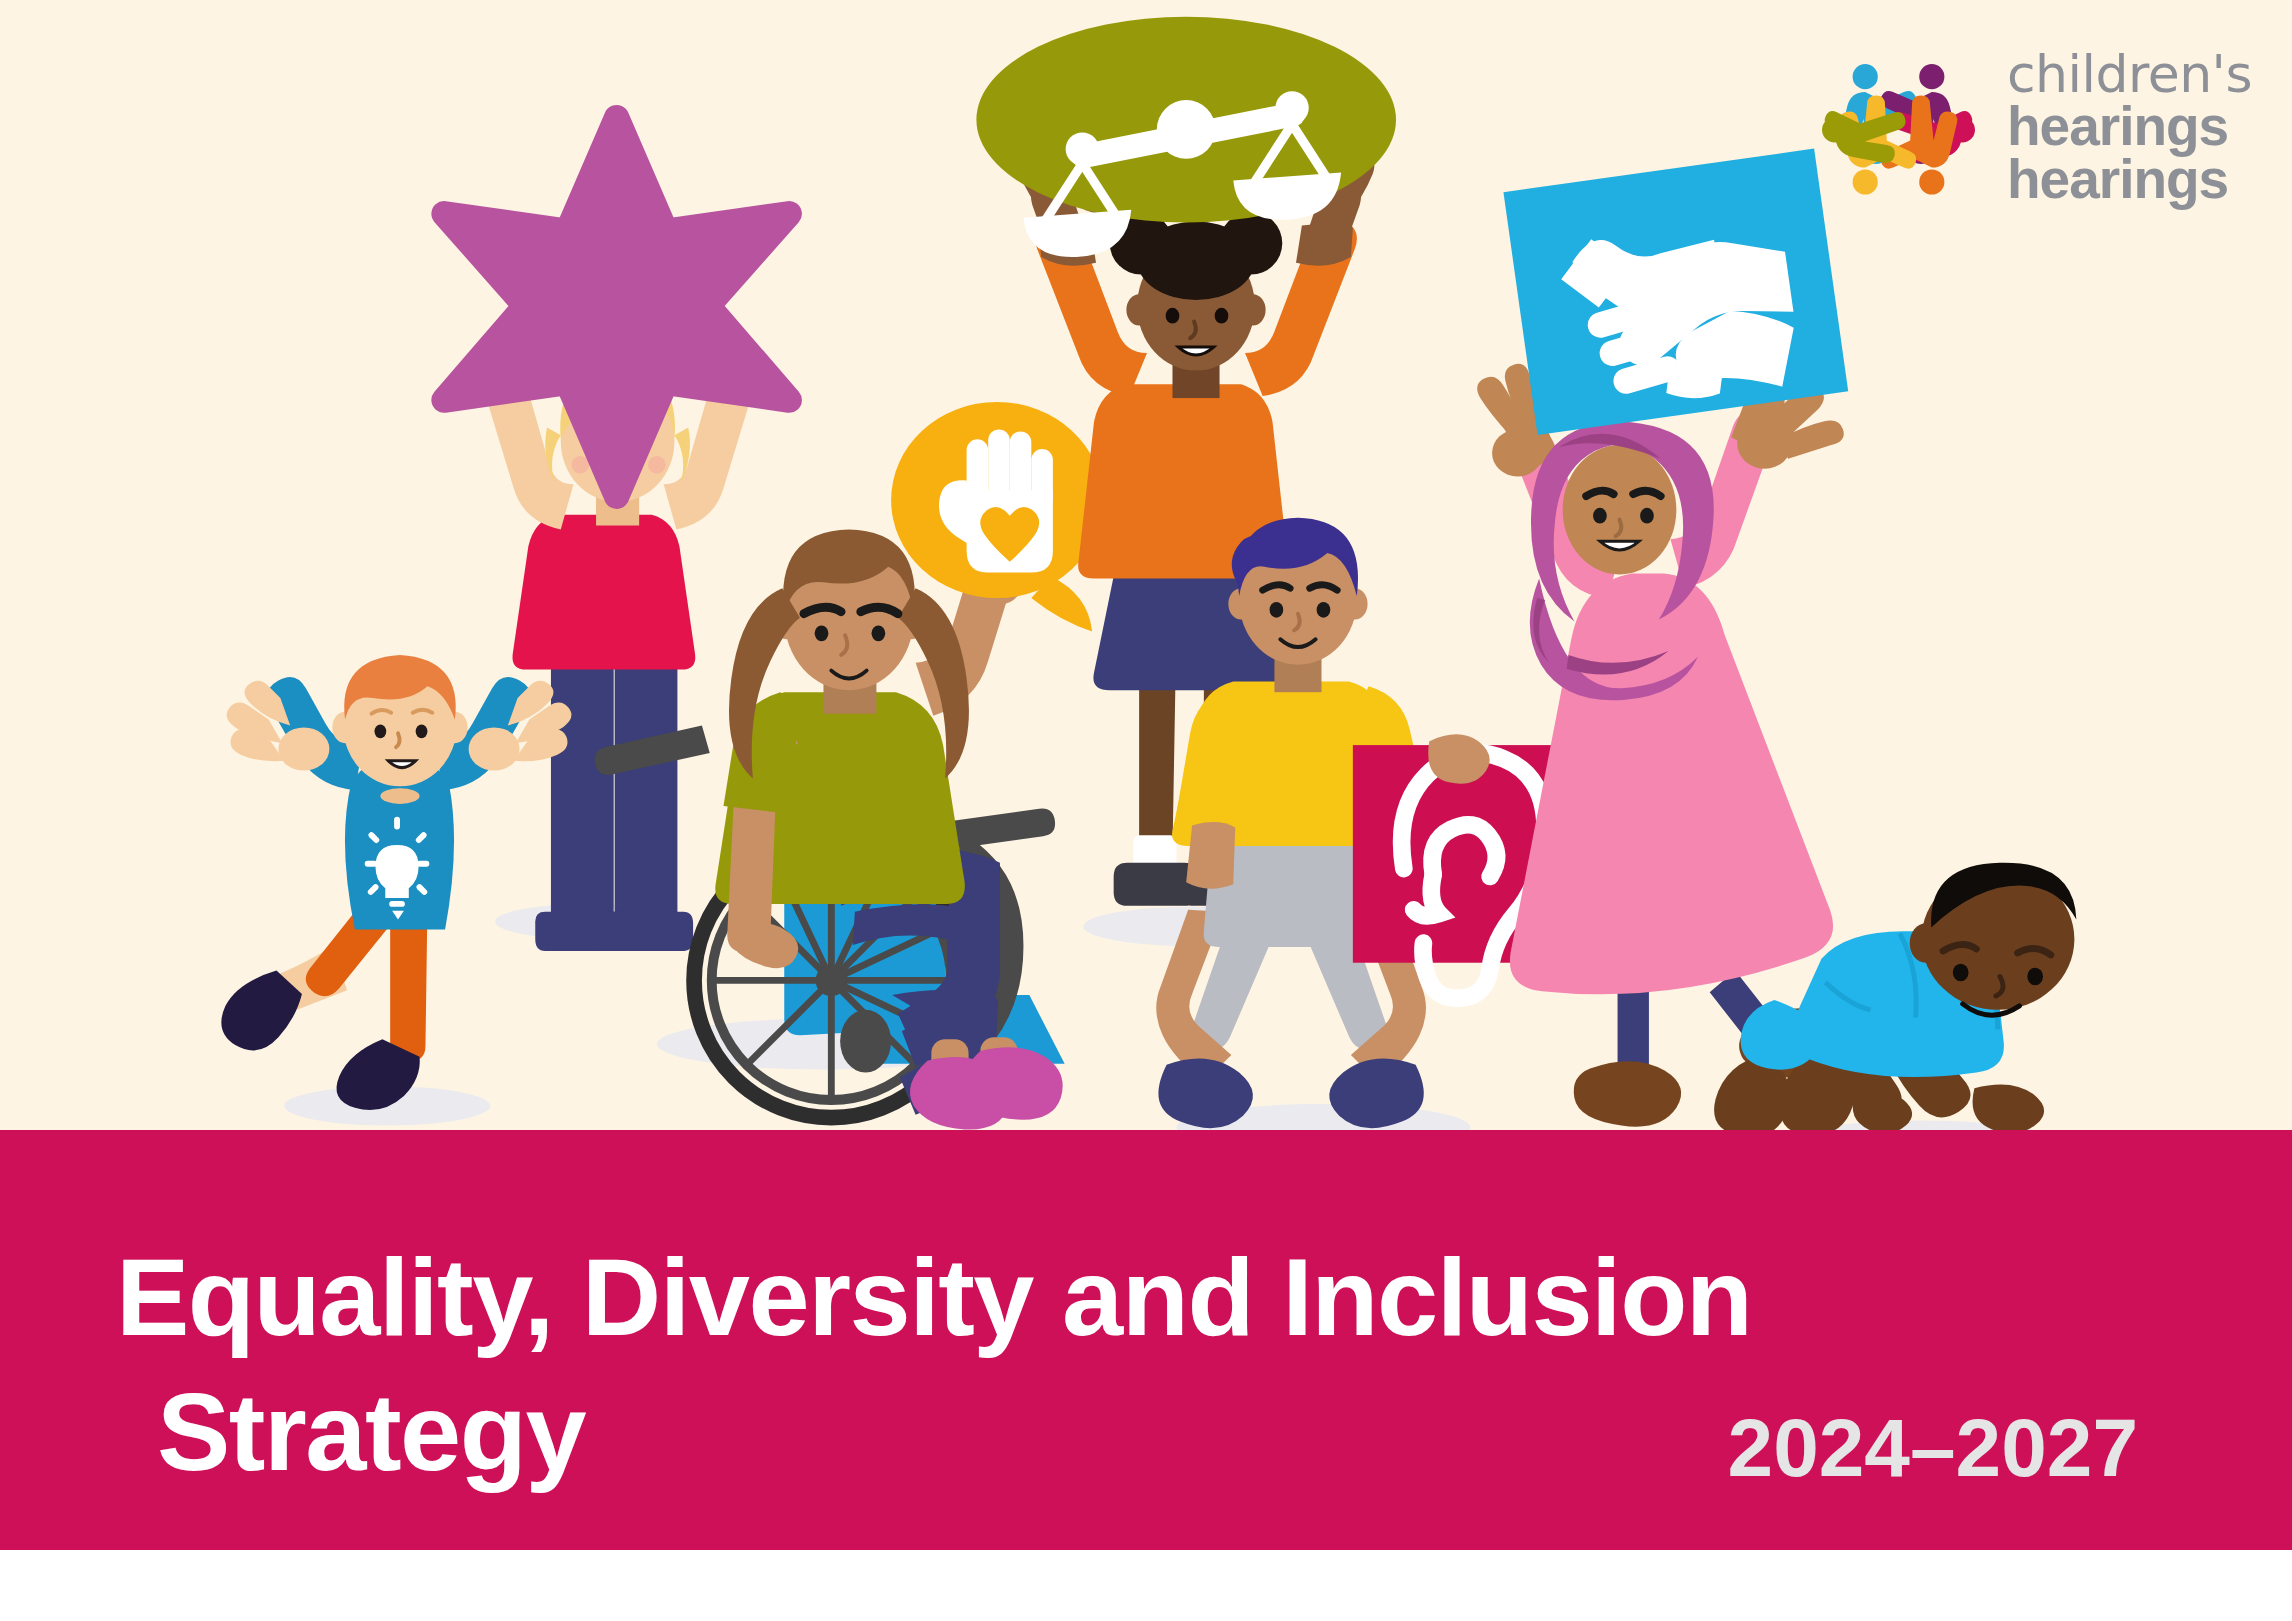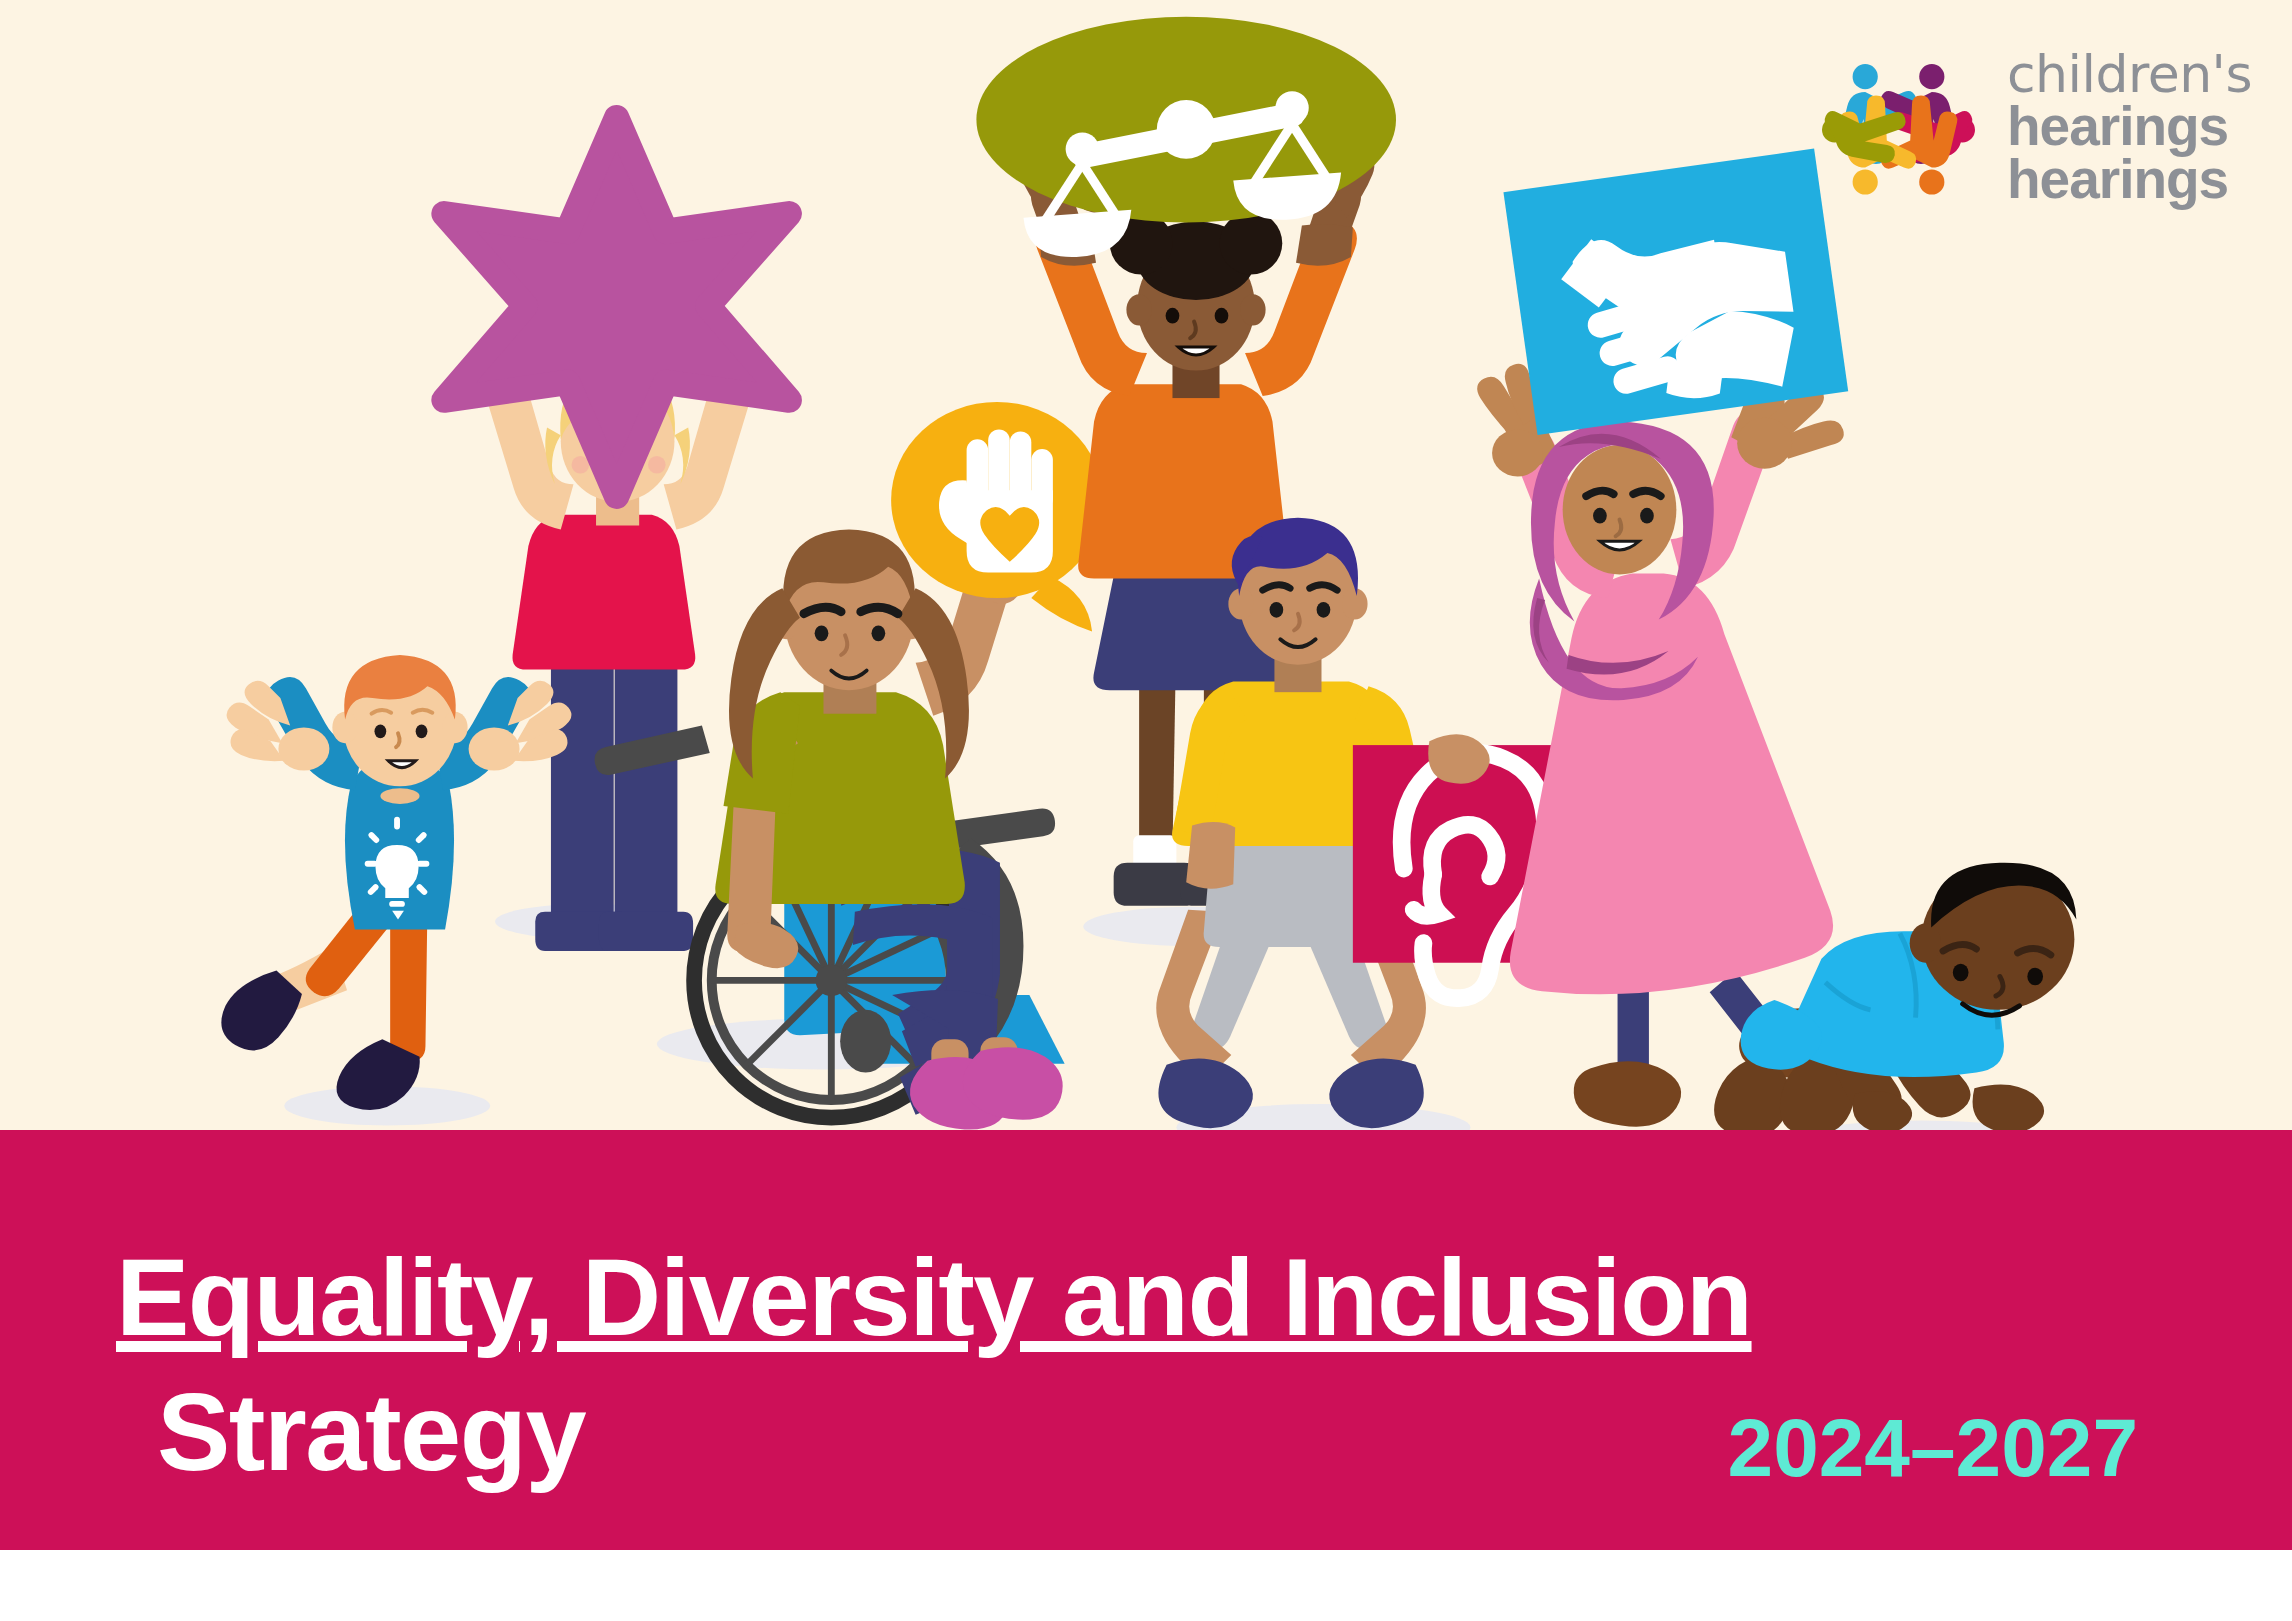--- a/index.html
+++ b/index.html
@@ -75,39 +75,38 @@
     justify-content: center;
   }
   .banner-title {
     color: #ffffff;
     font-family: "Liberation Sans", sans-serif;
     font-weight: bold;
     font-size: 110px;
     line-height: 1.22;
     letter-spacing: -1.5px;
     margin: 0;
-    text-decoration: underline;
   }
   .banner-row {
     display: flex;
     align-items: baseline;
     justify-content: space-between;
     width: 100%;
     margin-left: 41px;
   }
   .banner-subtitle {
     color: #ffffff;
     font-family: "Liberation Sans", sans-serif;
     font-weight: bold;
     font-size: 110px;
     letter-spacing: -1.5px;
     line-height: 1.22;
   }
   .banner-years {
-    color: #5eead4;
+    color: #e5e5e5;
     font-family: "Liberation Sans", sans-serif;
     font-weight: bold;
     font-size: 82px;
     letter-spacing: 0px;
     padding-right: 108px;
     transform: translateY(5.9px);
   }
 </style>
 </head>
 <body>

